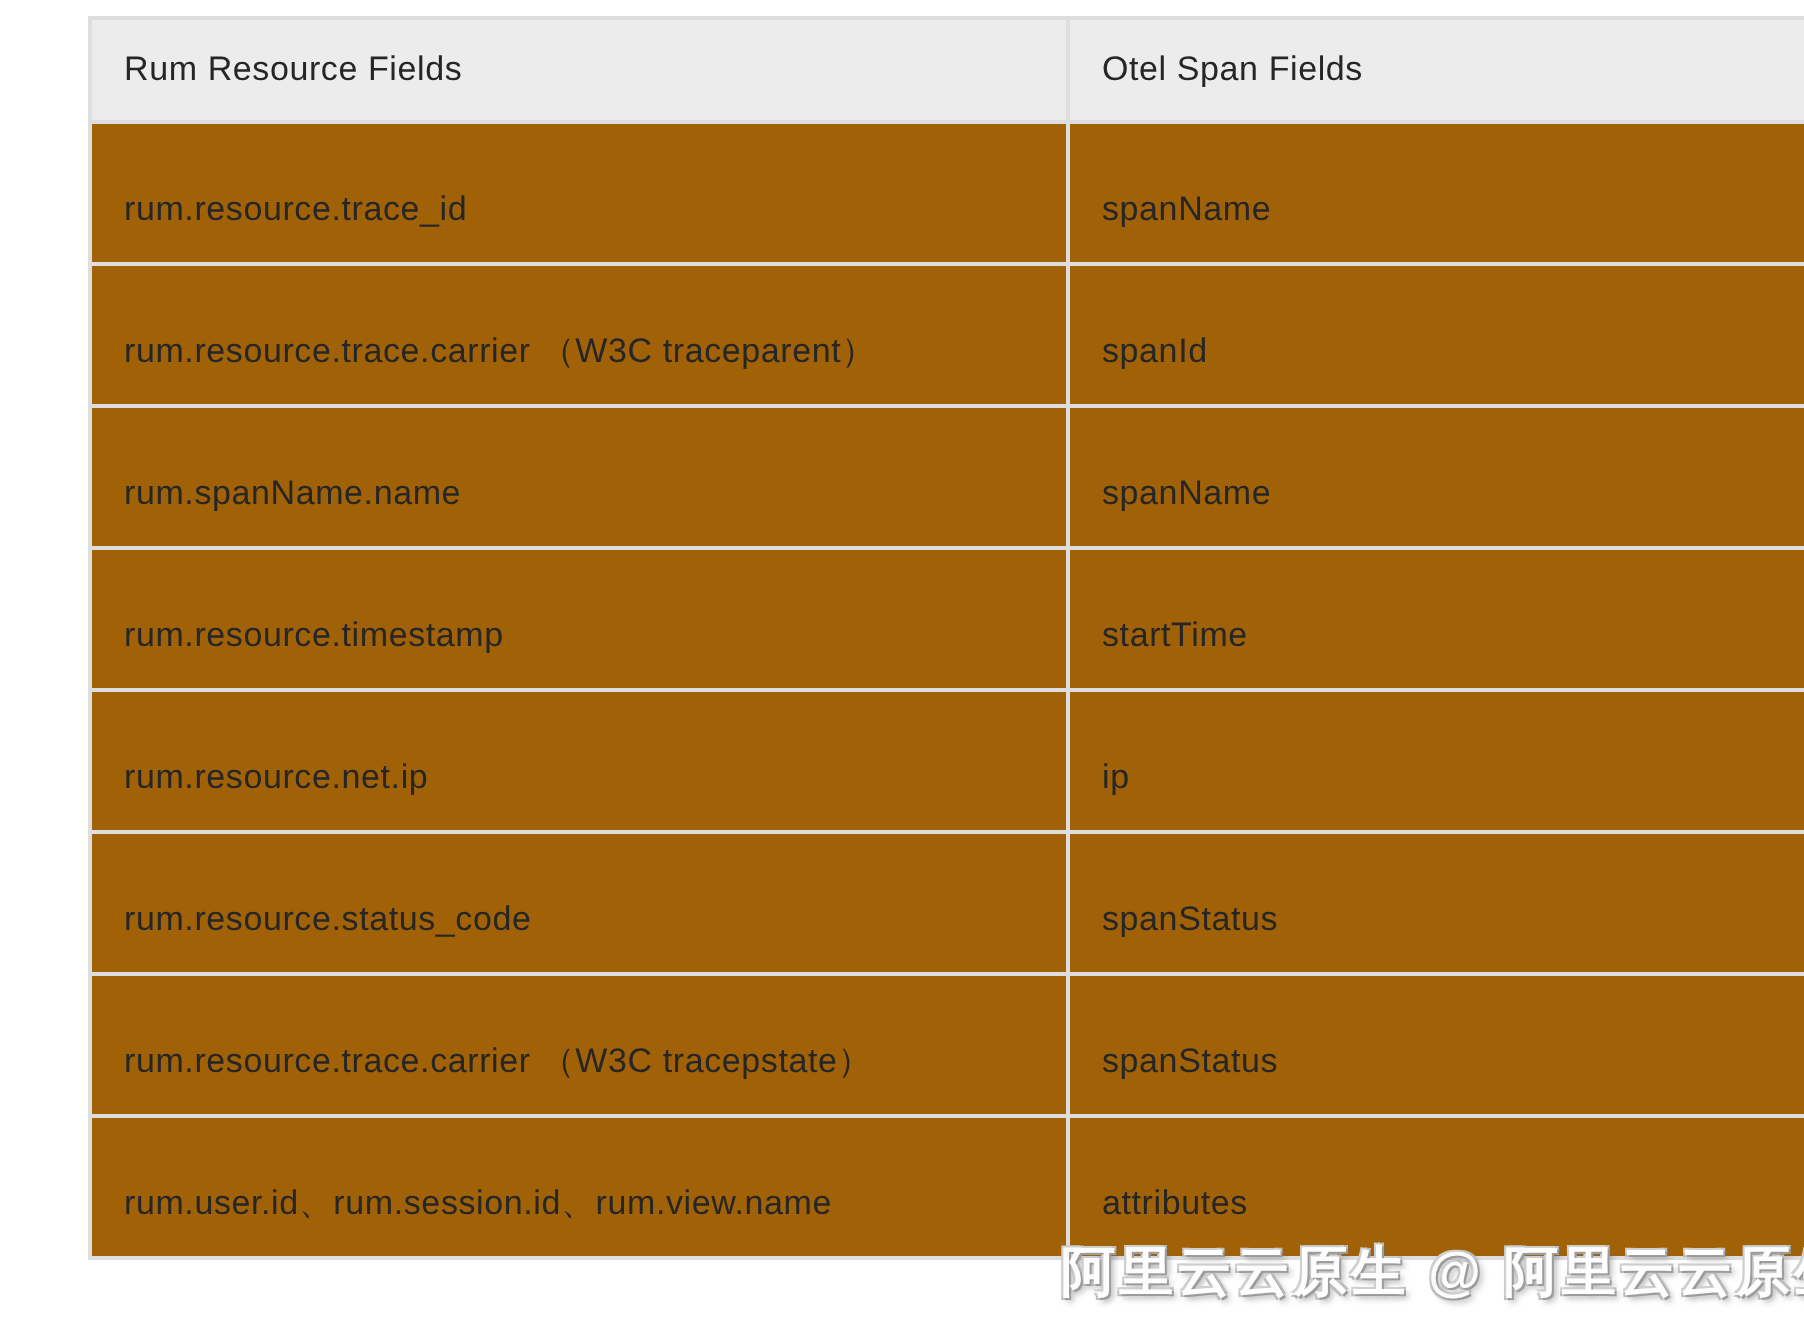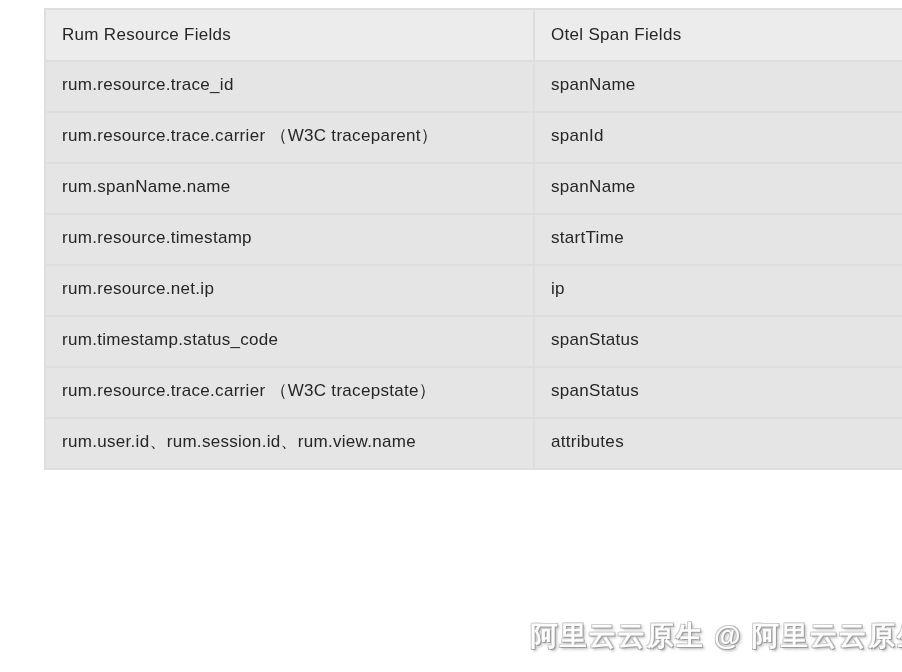--- a/index.html
+++ b/index.html
@@ -35,22 +35,22 @@
     color: #262626;
     text-align: left;
     vertical-align: top;
     padding: 6px 16px;
     overflow: hidden;
   }
   th {
     background: #ececec;
   }
   td {
-    background: #e5e5e5;
-    padding-top: 4px;
+    background: #a16207;
+    padding-top: 24px;
     padding-bottom: 7px;
   }
   
   td .wrap-constrain {
     display: block;
     max-width: 384px;
     word-break: break-all;
   }
   .watermark {
     position: absolute;
@@ -112,21 +112,21 @@
         <td><span>startTime</span></td>
       </tr>
       <tr>
         <td>
             <span class="wrap-constrain">rum.resource.net.ip</span>
           </td>
         <td><span>ip</span></td>
       </tr>
       <tr>
         <td>
-            <span class="wrap-constrain">rum.timestamp.status_code</span>
+            <span class="wrap-constrain">rum.resource.status_code</span>
           </td>
         <td><span>spanStatus</span></td>
       </tr>
       <tr>
         <td>
             <span class="wrap-constrain">rum.resource.trace.carrier （W3C tracepstate）</span>
           </td>
         <td><span>spanStatus</span></td>
       </tr>
       <tr>

